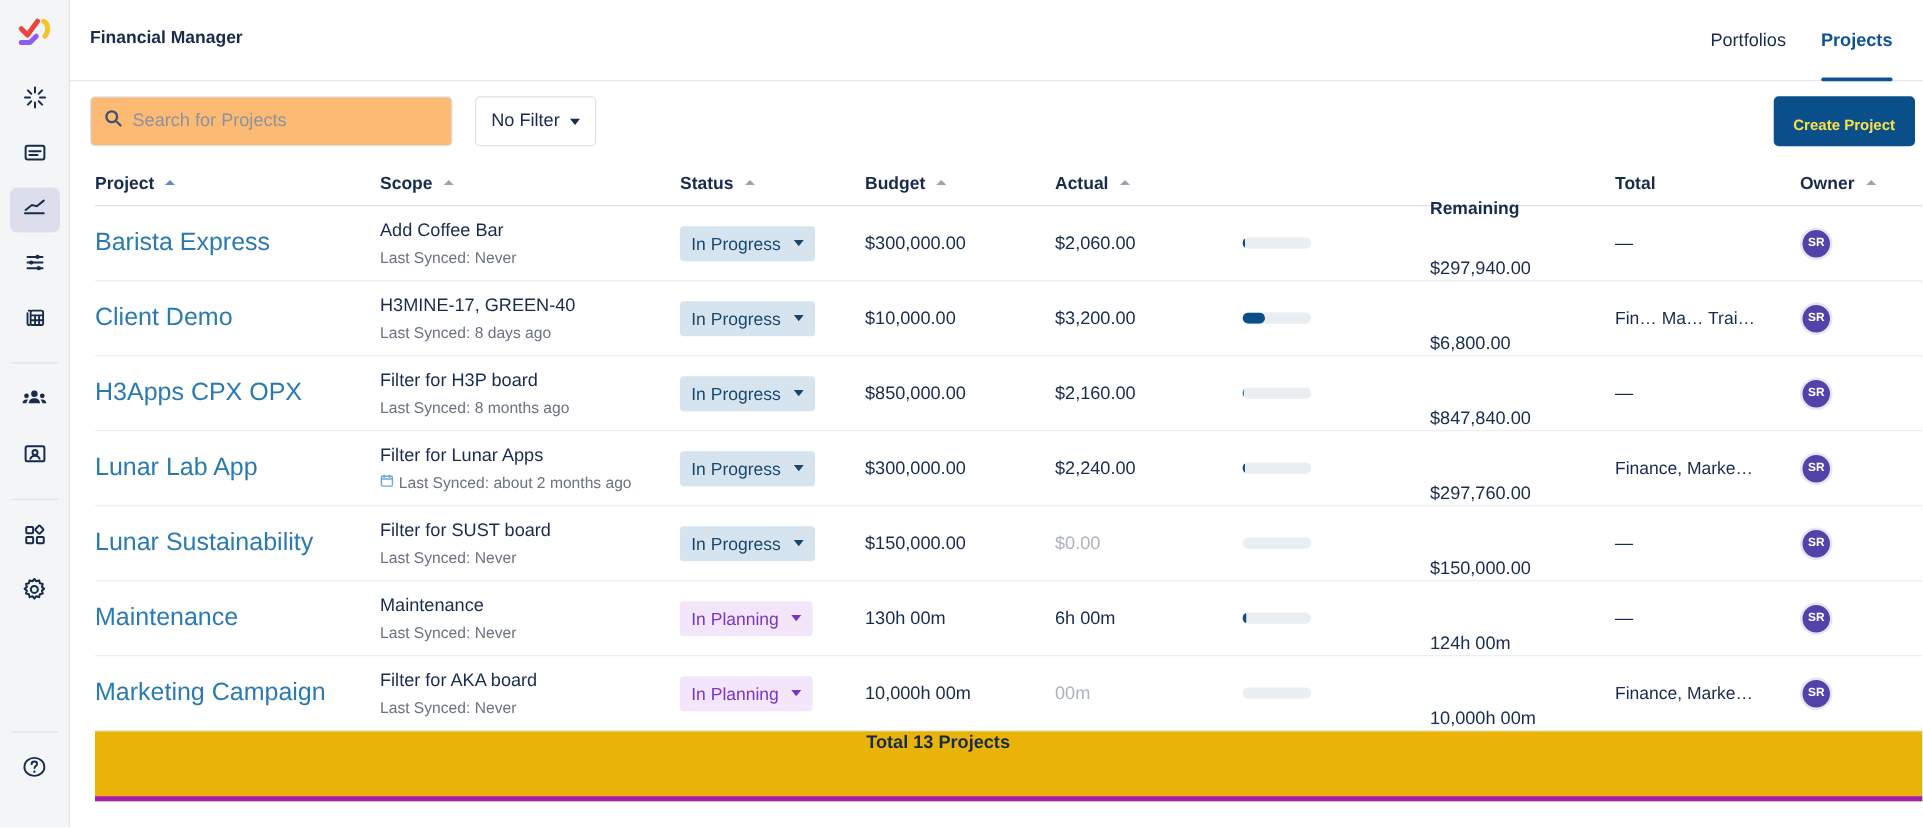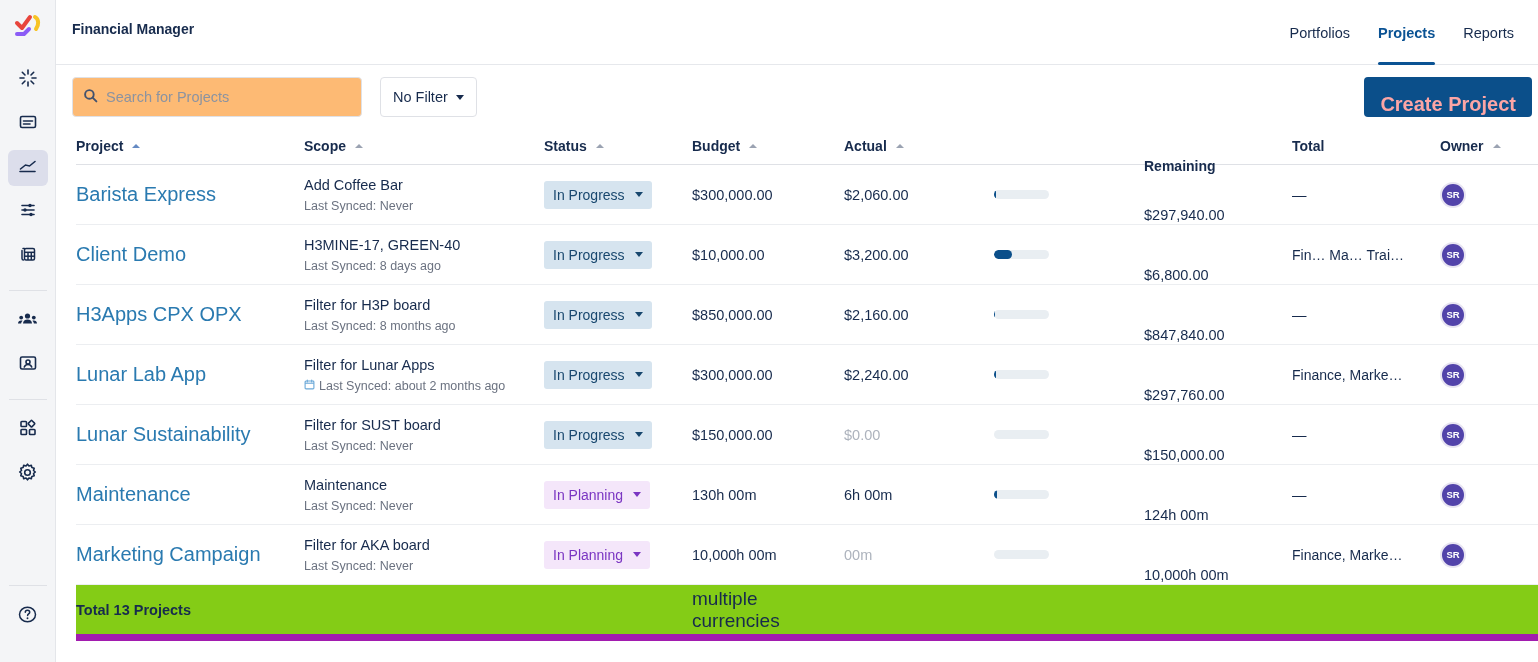--- a/index.html
+++ b/index.html
@@ -67,40 +67,40 @@
   .search-input::placeholder { color: #8b93a1; }
   .filter-btn {
     margin-left: 18px; height: 40px; border: 1px solid #dfe1e6; border-radius: 4px;
     background: #fff; display: flex; align-items: center; gap: 8px;
     padding: 16px 12px; font-size: 14.5px; color: #172b4d; cursor: pointer;
     font-family: "Liberation Sans", sans-serif;
   }
   .caret { width: 0; height: 0; border-left: 4.5px solid transparent; border-right: 4.5px solid transparent; border-top: 5.5px solid #172b4d; }
   .create-btn {
     position: absolute; right: 6px; top: 12px;
-    height: 40px; padding: 16px 16px; background: #0b4f8a; color: #fca5a5;
-    border: none; border-radius: 4px; font-size: 20px; font-weight: 700;
+    height: 40px; padding: 16px 16px; background: #0b4f8a; color: #fde047;
+    border: none; border-radius: 4px; font-size: 12px; font-weight: 700;
     cursor: pointer; font-family: "Liberation Sans", sans-serif;
   }
 
   
   .table { width: 100%; padding-left: 20px; }
   .thead {
     display: flex; align-items: center; height: 36px;
     border-bottom: 1px solid #dfe1e6; padding-bottom: 2px;
   }
   .th {
     font-size: 14px; font-weight: 700; color: #172b4d;
     display: flex; align-items: center; gap: 9px; cursor: pointer;
   }
   .sort-caret { width: 0; height: 0; border-left: 4px solid transparent; border-right: 4px solid transparent; border-bottom: 4.5px solid #8a93a5; opacity: .85; }
   .sort-caret.blue { border-bottom-color: #4a76b8; }
 
   .row { display: flex; align-items: center; height: 60px; border-bottom: 1px solid #eceef1; }
-  .row.total { height: 56px; border-bottom: 7px solid #a21caf; background:#84cc16; }
+  .row.total { height: 56px; border-bottom: 4px solid #a21caf; background:#eab308;flex-direction:column; }
 
   .c-project { width: 228px; flex: 0 0 228px; }
   .c-scope   { width: 240px; flex: 0 0 240px; }
   .c-status  { width: 148px; flex: 0 0 148px; }
   .c-budget  { width: 152px; flex: 0 0 152px; }
   .c-actual  { width: 150px; flex: 0 0 150px; }
   .c-prog    { width: 150px; flex: 0 0 150px; }
   .c-remain  { width: 148px; flex: 0 0 148px; margin-top: 40px; }
   .c-tags    { width: 148px; flex: 0 0 148px; }
   .c-owner   { width: 95px;  flex: 0 0 95px; }
@@ -273,21 +273,20 @@
     </div>
   </div>
 
   <div class="main">
 
     <div class="topbar">
       <div class="page-title">Financial Manager</div>
       <div class="topnav">
         <div class="topnav-item">Portfolios</div>
         <div class="topnav-item active">Projects</div>
-        <div class="topnav-item">Reports</div>
       </div>
     </div>
 
     <div class="toolbar">
       <div class="search-box">
         <span>
           <svg width="15" height="15" viewBox="0 0 15 15" fill="none" stroke="#42526e" stroke-width="1.9">
             <circle cx="6.4" cy="6.4" r="4.3"></circle>
             <line x1="9.6" y1="9.6" x2="13.4" y2="13.4" stroke-linecap="round"></line>
           </svg>

